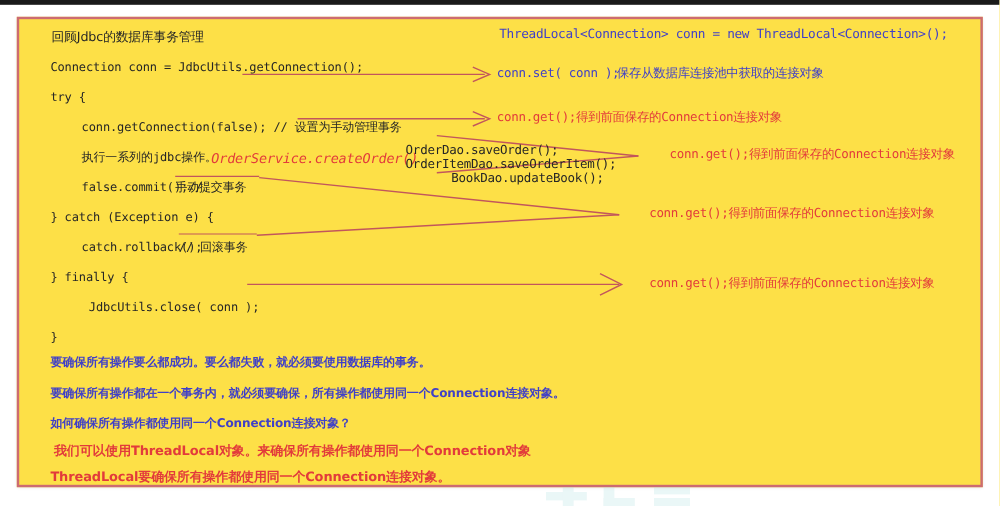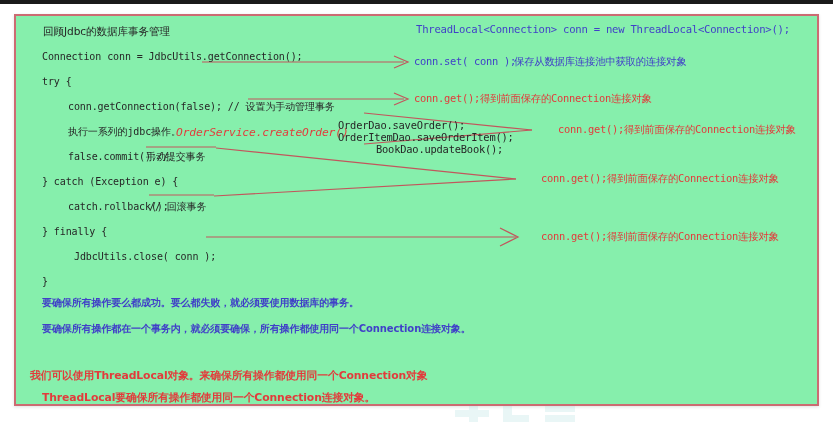--- a/index.html
+++ b/index.html
@@ -12,21 +12,21 @@
   }
   #topbar{
     position:absolute;left:0;top:0;width:833px;height:4px;
     background:#1a1a1a;
   }
   #slide{
     position:absolute;left:14px;top:14px;
     width:805px;height:392px;
     border:2px solid #cc6b72;
     box-sizing:border-box;
-    background:#86efac;
+    background:#fde047;
     box-shadow:0 1px 3px rgba(0,0,0,0.12);
   }
   #canvas{
     position:absolute;left:0;top:0;width:801px;height:388px;
     overflow:hidden;
   }
   .t{position:absolute;white-space:pre;line-height:1;}
   .code{
     font-family:"DejaVu Sans Mono","Liberation Mono",monospace;
     font-size:10px;color:#262626;letter-spacing:-0.1px;
@@ -132,21 +132,22 @@
     <div class="t annRed" style="left:398px;top:77px;">conn.get();得到前面保存的Connection连接对象</div>
 
     <div class="t annRed" style="left:542px;top:108px;">conn.get();得到前面保存的Connection连接对象</div>
 
     <div class="t annRed" style="left:525px;top:157px;">conn.get();得到前面保存的Connection连接对象</div>
 
     <div class="t annRed" style="left:525px;top:215px;">conn.get();得到前面保存的Connection连接对象</div>
 
     <div class="t noteBlue" style="left:26px;top:282px;">要确保所有操作要么都成功。要么都失败，就必须要使用数据库的事务。</div>
     <div class="t noteBlue" style="left:26px;top:308px;">要确保所有操作都在一个事务内，就必须要确保，所有操作都使用同一个Connection连接对象。</div>
-    <div class="t noteRed" style="left:14px;top:355px;">我们可以使用ThreadLocal对象。来确保所有操作都使用同一个Connection对象</div>
+    <div class="t noteBlue" style="left:26px;top:333px;">如何确保所有操作都使用同一个Connection连接对象？</div>
+    <div class="t noteRed" style="left:29px;top:355px;">我们可以使用ThreadLocal对象。来确保所有操作都使用同一个Connection对象</div>
     <div class="t noteRed" style="left:26px;top:377px;">ThreadLocal要确保所有操作都使用同一个Connection连接对象。</div>
 
   </div>
 </div>
 
 <div id="watermark">
   <div class="wmk" style="left:0px;top:4px;width:34px;height:7px;"></div>
   <div class="wmk" style="left:14px;top:0px;width:9px;height:16px;"></div>
   <div class="wmk" style="left:48px;top:0px;width:9px;height:16px;"></div>
   <div class="wmk" style="left:48px;top:9px;width:26px;height:7px;"></div>

